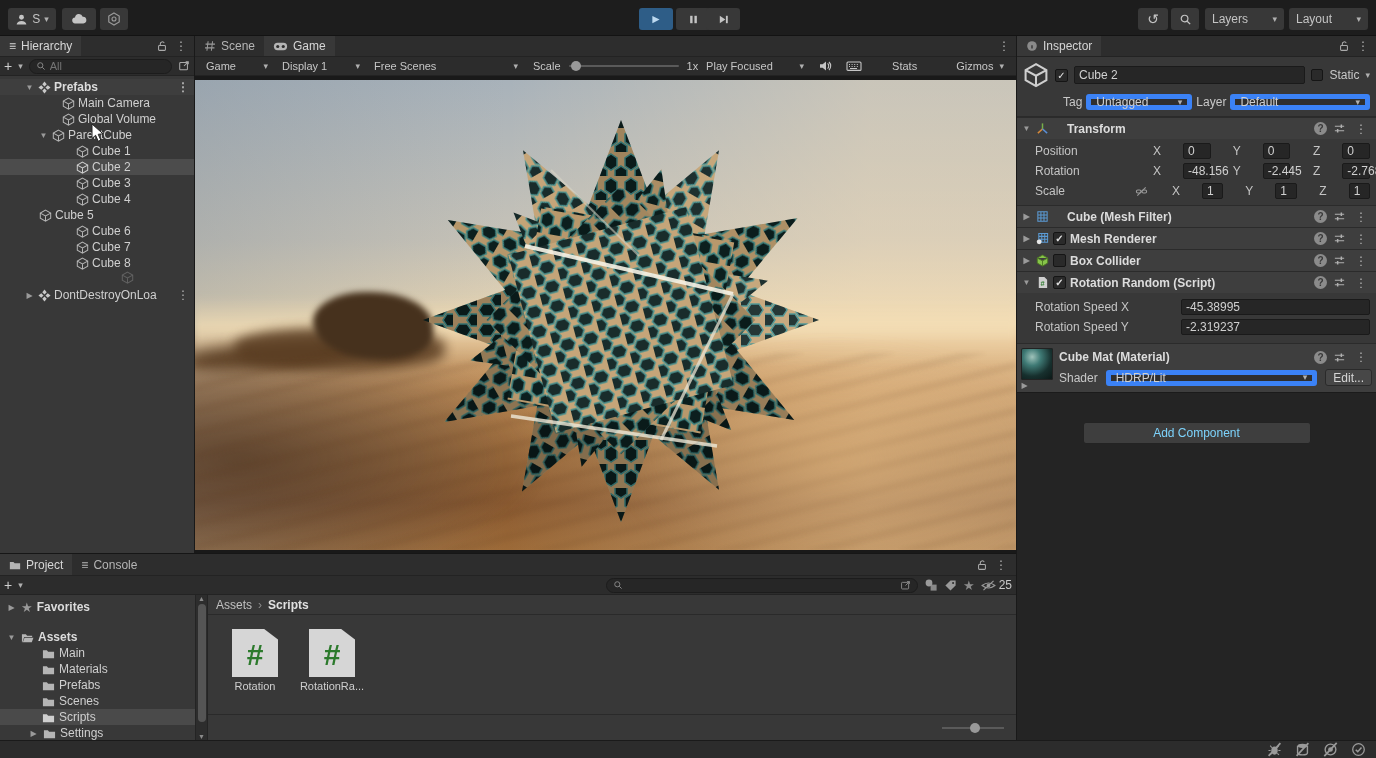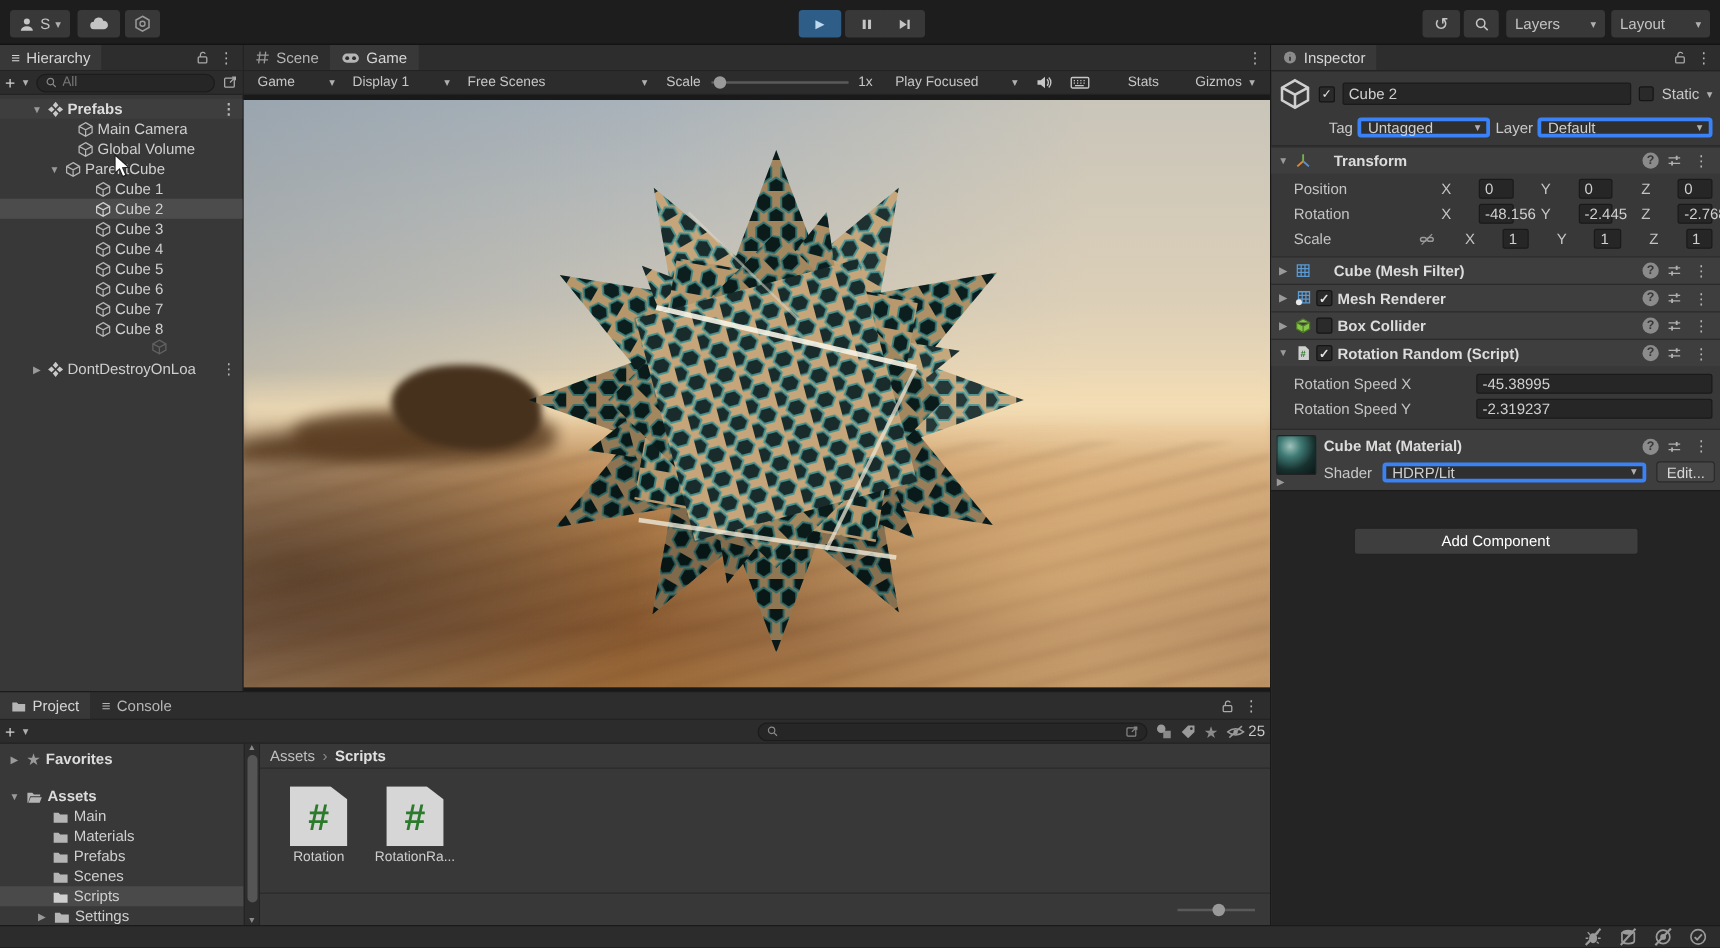--- a/index.html
+++ b/index.html
@@ -16,21 +16,21 @@
   .kebab { color:#b5b5b5; font-size:12px; letter-spacing:0; padding:0 3px; }
 
   
   .tabstrip { height:21px; background:#2d2d2d; display:flex; align-items:stretch; border-bottom:1px solid #232323; }
   .tab { display:flex; align-items:center; gap:5px; padding:0 9px; color:#b5b5b5; font-size:12px; }
   .tab.active { background:#383838; color:#d6d6d6; }
   .panelbar { height:19px; background:#2c2c2c; border-bottom:1px solid #232323; display:flex; align-items:center; padding:0 4px; gap:6px; }
   .searchfield { background:#262626; border:1px solid #1c1c1c; border-radius:9px; height:15px; display:flex; align-items:center; gap:4px; padding:0 6px; color:#8a8a8a; }
   .searchfield input { background:transparent; border:none; outline:none; color:#bbb; font-size:11px; width:100%; font-family:"Liberation Sans",sans-serif; }
   .field { background:#262626; border:1px solid #1a1a1a; border-radius:2px; height:16px; display:flex; align-items:center; padding:0 4px; color:#d0d0d0; }
-  .dd { background:#2f2f2f; border:3px solid #3b82f6; border-radius:3px; height:16px; display:flex; align-items:center; padding:0 5px; gap:5px; color:#cfcfcf; }
+  .dd { background:#2f2f2f; border:5px solid #3b82f6; border-radius:3px; height:16px; display:flex; align-items:center; padding:0 5px; gap:5px; color:#cfcfcf; }
   .dd .caret { margin-left:auto; }
   .fold { width:11px; font-size:8px; color:#9a9a9a; text-align:center; }
   .cb { width:13px; height:13px; background:#2a2a2a; border:1px solid #151515; border-radius:2px; display:flex; align-items:center; justify-content:center; font-size:10px; color:#e4e4e4; }
 
   
   #hierarchy { position:absolute; left:0; top:36px; width:195px; height:517px; background:#383838; border-right:1px solid #191919; display:flex; flex-direction:column; }
   #hierarchy .tabstrip .rt { margin-left:auto; display:flex; align-items:center; gap:4px; padding-right:4px; }
   .htree { flex:1; padding-top:3px; position:relative; }
   .hrow { height:16px; display:flex; align-items:center; gap:3px; font-size:12px; color:#cfcfcf; padding-right:2px; }
   .hrow .lbl { white-space:nowrap; overflow:hidden; }
@@ -78,21 +78,21 @@
   .objfield { flex:1; color:#9c9c9c; gap:4px; }
   .objfield .pick { margin-left:auto; color:#a8a8a8; font-size:12px; }
   .mathead { background:#3e3e3e; border-top:1px solid #2b2b2b; padding:4px 4px 6px 4px; display:flex; gap:6px; position:relative; }
   .matthumb { width:32px; height:32px; border-radius:2px; background:radial-gradient(circle at 35% 28%,#9fc2ba 0%,#3f7a75 28%,#17302e 62%,#0a1514 100%); box-shadow:inset 0 0 0 1px #222; }
   .matbody { flex:1; }
   .matbody .mr1 { display:flex; align-items:center; font-weight:bold; color:#dcdcdc; height:18px; }
   .matbody .mr2 { display:flex; align-items:center; gap:8px; margin-top:3px; }
   .matfold { position:absolute; left:2px; bottom:2px; }
   .ebtn { background:#474747; border:1px solid #2a2a2a; border-radius:3px; height:17px; padding:0 7px; display:flex; align-items:center; color:#d6d6d6; }
   .irest { flex:1; background:#242424; border-top:1px solid #1b1b1b; display:flex; justify-content:center; }
-  .addc { margin-top:29px; width:228px; height:22px; background:#3e3e3e; border:1px solid #232323; border-radius:3px; color:#ffffff; display:flex; align-items:center; justify-content:center; }
+  .addc { margin-top:29px; width:228px; height:22px; background:#3e3e3e; border:1px solid #232323; border-radius:3px; color:#7dd3fc; display:flex; align-items:center; justify-content:center; }
 
   
   #project { position:absolute; left:0; top:553px; width:1016px; height:187px; background:#383838; display:flex; flex-direction:column; border-top:1px solid #161616; }
   #project .tabstrip { height:22px; }
   #project .tabstrip .rt { margin-left:auto; display:flex; align-items:center; gap:4px; padding-right:6px; }
   .pbody { flex:1; display:flex; min-height:0; }
   .ptree { width:195px; padding-top:4px; }
   .ptrow { height:16px; display:flex; align-items:center; gap:4px; padding-right:2px; color:#cfcfcf; }
   .ptrow.sel { background:#4a4a4a; }
   .ptrow.root { font-weight:bold; color:#dcdcdc; }
@@ -383,21 +383,21 @@
           <use href="#i-cube"></use>
         </svg>
       <span class="lbl">Cube 3</span>
     </div>
     <div class="hrow" style="padding-left:76px">
       <svg class="ic" width="13" height="13" color="#b5b5b5">
           <use href="#i-cube"></use>
         </svg>
       <span class="lbl">Cube 4</span>
     </div>
-    <div class="hrow" style="padding-left:76px">
+    <div class="hrow" style="padding-left:39px">
       <svg class="ic" width="13" height="13" color="#b5b5b5">
           <use href="#i-cube"></use>
         </svg>
       <span class="lbl">Cube 5</span>
     </div>
     <div class="hrow" style="padding-left:76px">
       <svg class="ic" width="13" height="13" color="#b5b5b5">
           <use href="#i-cube"></use>
         </svg>
       <span class="lbl">Cube 6</span>
@@ -473,21 +473,21 @@
       <span>Play Focused</span>
       <span class="caret" style="margin-left:auto">▾</span>
     </div>
     <svg class="ic" width="14" height="14" color="#c6c6c6" style="margin:0 7px">
         <use href="#i-speaker"></use>
       </svg>
     <svg class="ic" width="16" height="12" color="#c6c6c6" style="margin:0 7px">
         <use href="#i-keyboard"></use>
       </svg>
     <span style="margin:0 23px">Stats</span>
-    <span style="margin-left:6px">Gizmos</span>
+    <span style="margin-left:16px">Gizmos</span>
     <span class="caret" style="margin:0 8px 0 6px">▾</span>
   </div>
 
   <div class="scene">
     <div class="warm"></div>
     <div class="haze"></div>
     <div class="rock3"></div>
     <div class="rock2"></div>
     <div class="rock"></div>
     <div class="shadowland"></div>

